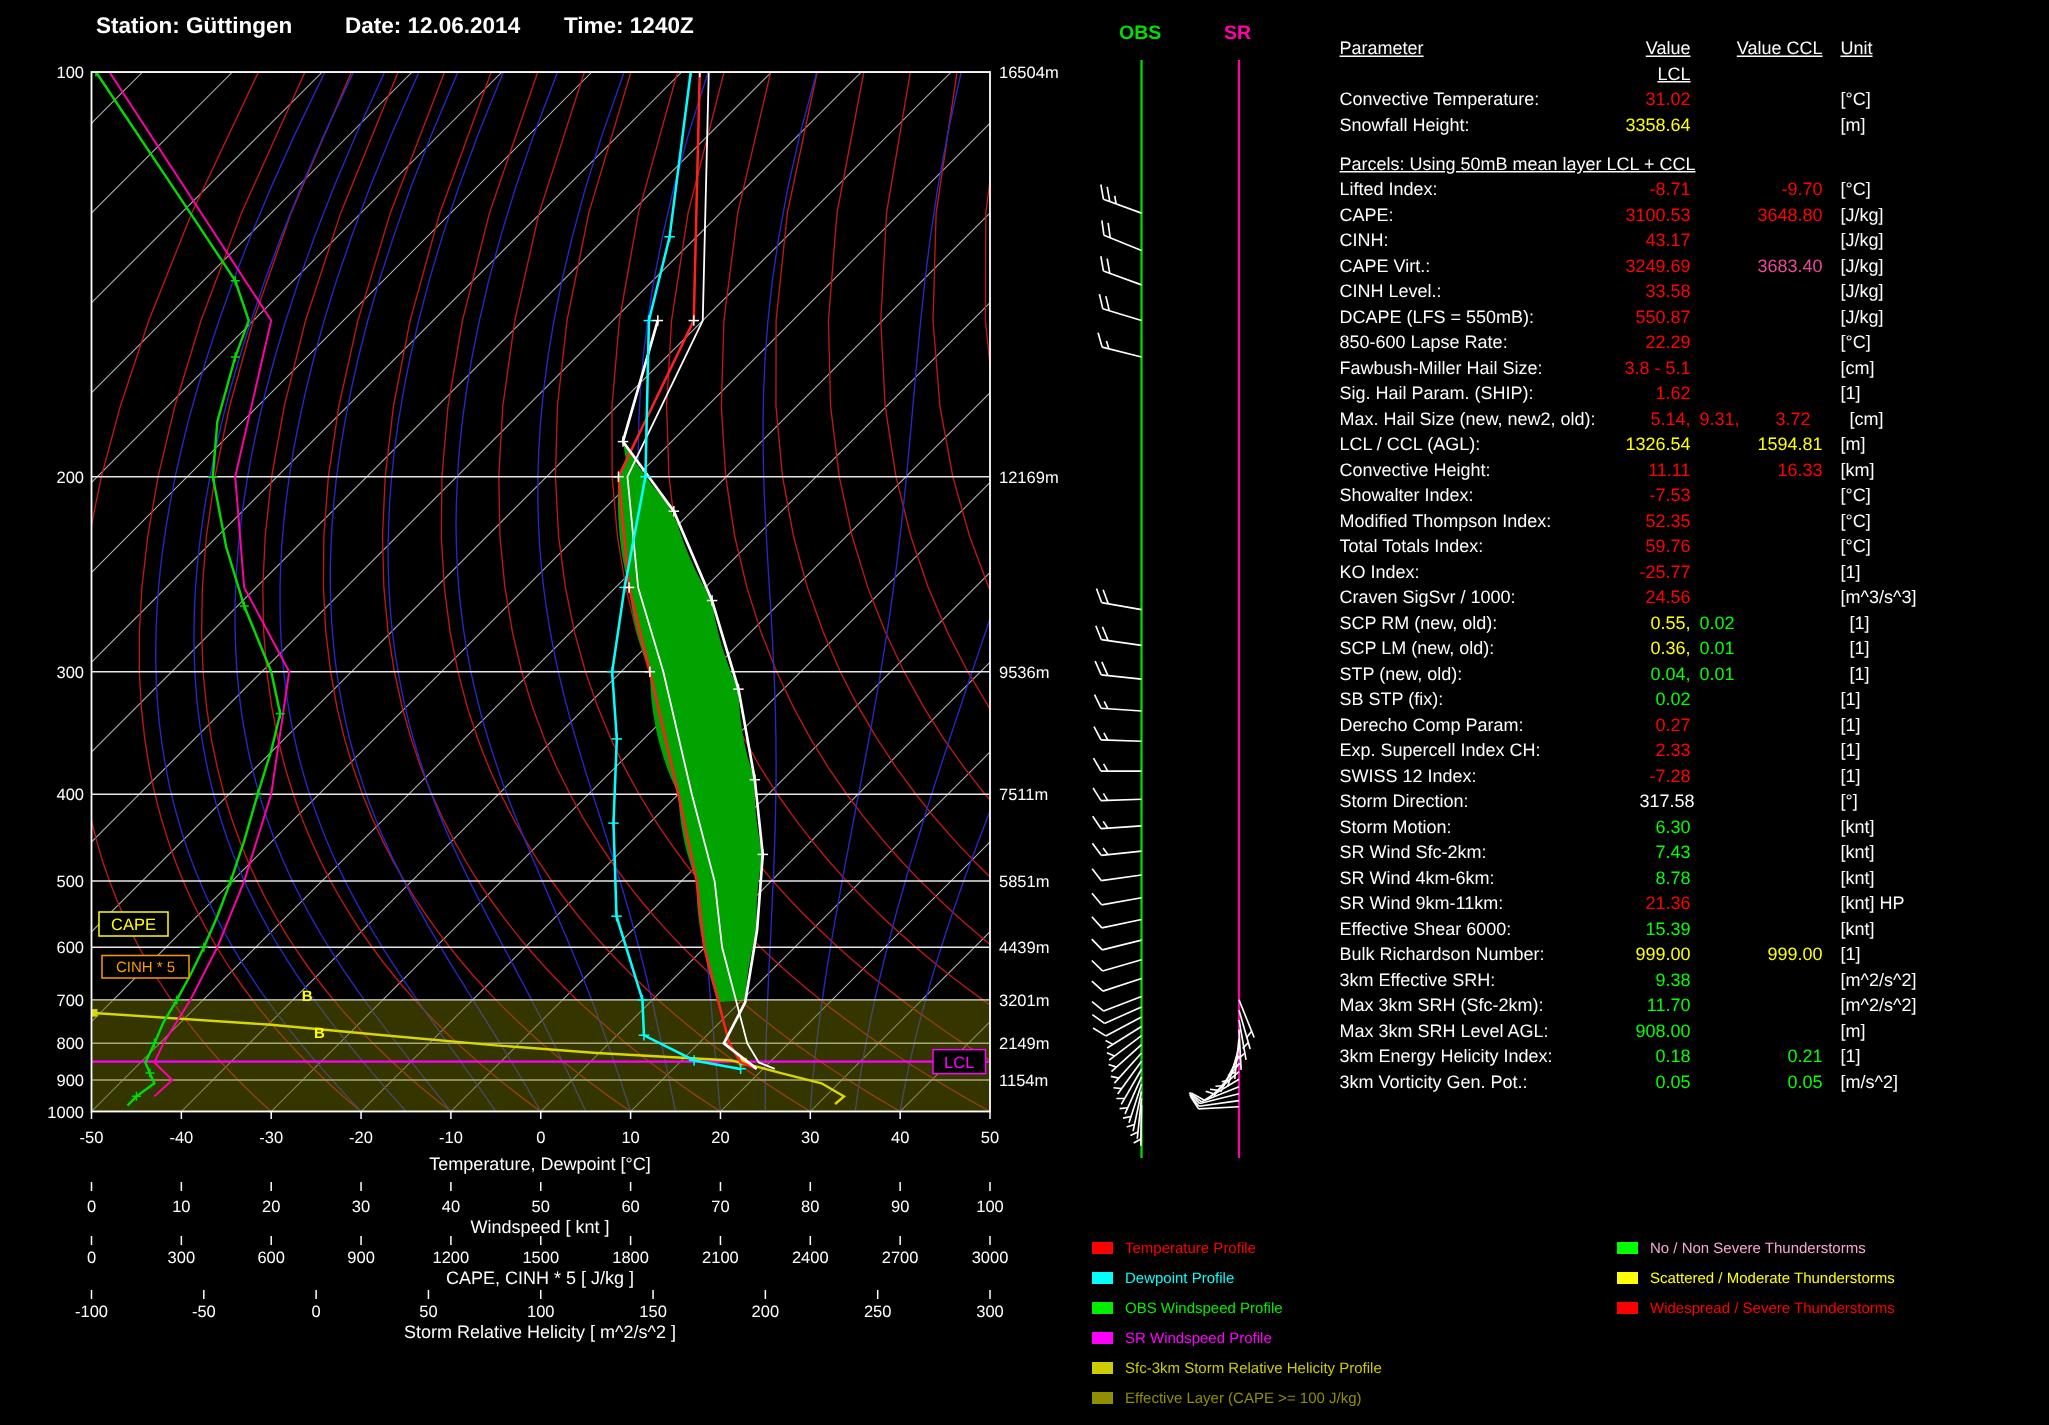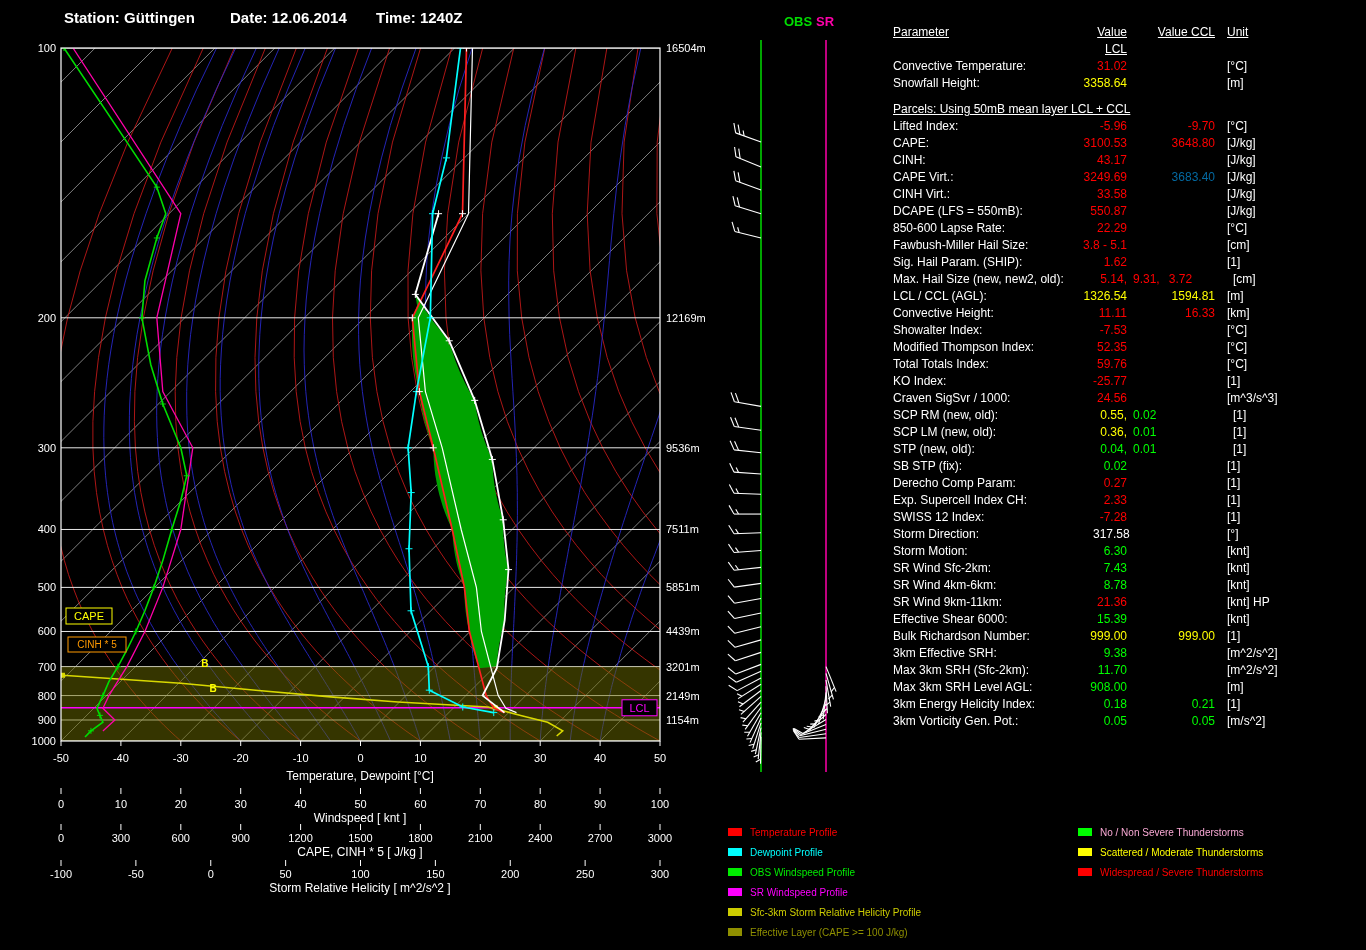--- a/index.html
+++ b/index.html
@@ -3,21 +3,21 @@
 <meta charset="utf-8">
 <style>
   html,body{margin:0;padding:0;background:#000;}
   body{width:1366px;height:950px;position:relative;overflow:hidden;
        font-family:"Liberation Sans",sans-serif;color:#fff;}
   #main-svg{position:absolute;left:0;top:0;}
   .title-bar{position:absolute;top:9px;left:0;height:22px;font-size:15px;font-weight:bold;white-space:nowrap;}
   .title-seg{position:absolute;top:0;}
   #seg-station{left:64px;} #seg-date{left:230px;} #seg-time{left:376px;}
   .panel-label{position:absolute;top:14px;font-size:13px;font-weight:bold;}
-  #obs-label{left:784px;color:#00dd00;} #sr-label{left:816px;color:#ff00aa;}
+  #obs-label{left:746px;color:#00dd00;} #sr-label{left:816px;color:#ff00aa;}
   #param-table{position:absolute;left:893px;top:24px;width:468px;font-size:12px;line-height:17px;}
   .thead{display:flex;}
   .thead span{text-decoration:underline;}
   .trow{display:flex;white-space:nowrap;}
   .c-param{width:180px;flex:none;}
   .c-lcl{width:54px;flex:none;text-align:right;}
   .c-ccl{width:88px;flex:none;text-align:right;}
   .c-ccl.left{text-align:left;padding-left:6px;}
   .c-ccl .gap{margin-right:9px;}
   .c-unit{padding-left:12px;}
@@ -496,44 +496,44 @@
       </div>
       <div class="trow">
         <span class="c-param">Snowfall Height:</span>
         <span class="c-lcl"><span style="color: rgb(255, 255, 0);">3358.64</span></span>
         <span class="c-ccl"></span>
         <span class="c-unit">[m]</span>
       </div>
       <div class="tsection">Parcels: Using 50mB mean layer LCL + CCL</div>
       <div class="trow">
         <span class="c-param">Lifted Index:</span>
-        <span class="c-lcl"><span style="color: rgb(255, 0, 0);">-5.96</span></span>
+        <span class="c-lcl"><span style="color: rgb(255, 0, 0);">-8.71</span></span>
         <span class="c-ccl"><span style="color: rgb(255, 0, 0);">-9.70</span></span>
         <span class="c-unit">[°C]</span>
       </div>
       <div class="trow">
         <span class="c-param">CAPE:</span>
         <span class="c-lcl"><span style="color: rgb(255, 0, 0);">3100.53</span></span>
         <span class="c-ccl"><span style="color: rgb(255, 0, 0);">3648.80</span></span>
         <span class="c-unit">[J/kg]</span>
       </div>
       <div class="trow">
         <span class="c-param">CINH:</span>
         <span class="c-lcl"><span style="color: rgb(255, 0, 0);">43.17</span></span>
         <span class="c-ccl"></span>
         <span class="c-unit">[J/kg]</span>
       </div>
       <div class="trow">
         <span class="c-param">CAPE Virt.:</span>
         <span class="c-lcl"><span style="color: rgb(255, 0, 0);">3249.69</span></span>
-        <span class="c-ccl"><span style="color: #0369a1;">3683.40</span></span>
+        <span class="c-ccl"><span style="color: #ec4899;">3683.40</span></span>
         <span class="c-unit">[J/kg]</span>
       </div>
       <div class="trow">
-        <span class="c-param">CINH Virt.:</span>
+        <span class="c-param">CINH Level.:</span>
         <span class="c-lcl"><span style="color: rgb(255, 0, 0);">33.58</span></span>
         <span class="c-ccl"></span>
         <span class="c-unit">[J/kg]</span>
       </div>
       <div class="trow">
         <span class="c-param">DCAPE (LFS = 550mB):</span>
         <span class="c-lcl"><span style="color: rgb(255, 0, 0);">550.87</span></span>
         <span class="c-ccl"></span>
         <span class="c-unit">[J/kg]</span>
       </div>
@@ -551,21 +551,21 @@
       </div>
       <div class="trow">
         <span class="c-param">Sig. Hail Param. (SHIP):</span>
         <span class="c-lcl"><span style="color: rgb(255, 0, 0);">1.62</span></span>
         <span class="c-ccl"></span>
         <span class="c-unit">[1]</span>
       </div>
       <div class="trow">
         <span class="c-param">Max. Hail Size (new, new2, old):</span>
         <span class="c-lcl"><span style="color: rgb(255, 0, 0);">5.14,</span></span>
-        <span class="c-ccl left"><span class="gap" style="color: rgb(255, 0, 0);">9.31,</span><span style="color: rgb(255, 0, 0);">3.72</span></span>
+        <span class="c-ccl left"><span class="gap" style="color: rgb(255, 0, 0);">9.31,</span><span style="color: rgb(255, 0, 0); margin-left: 15px;">3.72</span></span>
         <span class="c-unit">[cm]</span>
       </div>
       <div class="trow">
         <span class="c-param">LCL / CCL (AGL):</span>
         <span class="c-lcl"><span style="color: rgb(255, 255, 0);">1326.54</span></span>
         <span class="c-ccl"><span style="color: rgb(255, 255, 0);">1594.81</span></span>
         <span class="c-unit">[m]</span>
       </div>
       <div class="trow">
         <span class="c-param">Convective Height:</span>

